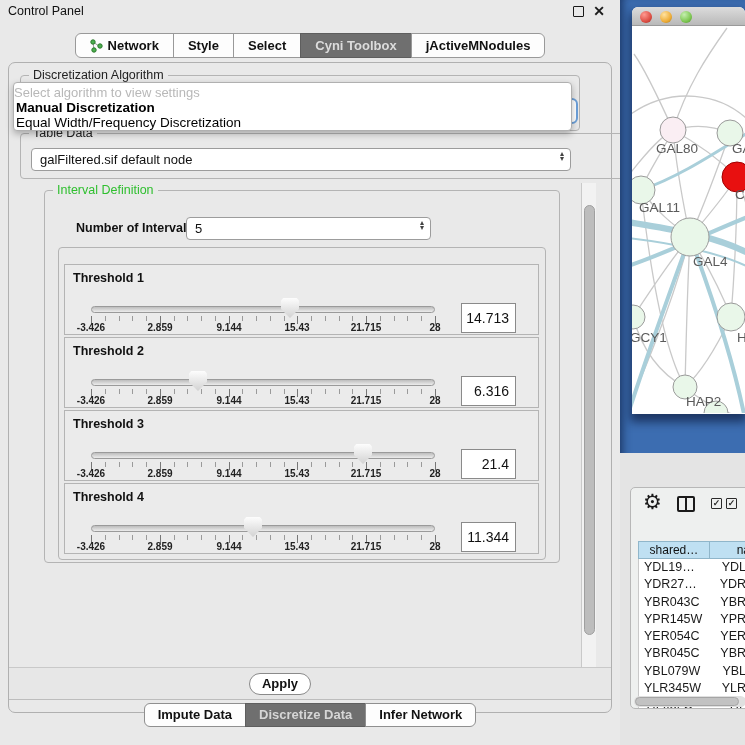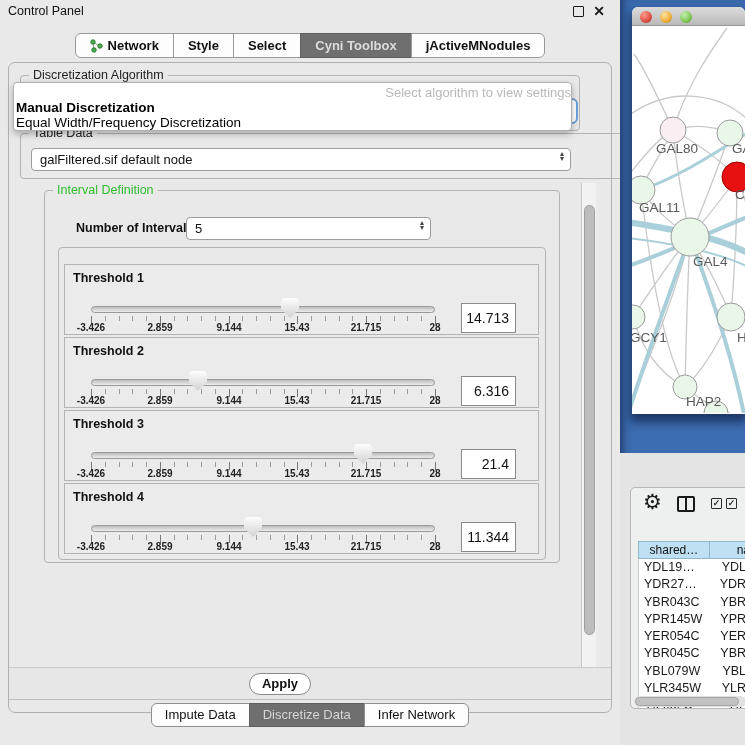--- a/index.html
+++ b/index.html
@@ -28,21 +28,21 @@
   .gt-dark { color:#222; } .gt-green { color:#2ebf2e; } .gt-blue { color:#2a2ad4; }
 
   
   .algo-group { left:20px; top:75px; width:560px; height:56px; }
   .algo-combo { position:absolute; left:24px; top:98px; width:554px; height:26px; background:#fff;
                 border:2px solid #6b9fd8; border-radius:6px; z-index:5; }
 
   
   .popup { position:absolute; left:13px; top:82px; width:559px; height:49px; background:#fff;
            border:1px solid #b0b0b0; border-radius:4px; box-shadow:0 3px 7px rgba(0,0,0,.28); z-index:50; padding-top:2px; }
-  .popup .prompt { text-align:right; color:#b8b8b8; font-size:13px; height:15px; }
+  .popup .prompt { text-align:left; color:#b8b8b8; font-size:13px; height:15px; }
   .popup .item { font-size:13.5px; color:#000; padding-left:2px; height:15px; line-height:15px; }
   .popup .item.bold { font-weight:bold; }
 
   
   .td-group { left:20px; top:133px; width:623px; height:46px; }
   .combo { background:#fff; border:1px solid #9c9c9c; border-radius:4px; font-size:13px; color:#111; }
   .combo .ctext { position:absolute; left:8px; top:3px; white-space:nowrap; }
   .spinner { position:absolute; right:6px; top:2px; font-size:8px; line-height:5px; color:#444; text-align:center; }
   .td-combo { position:absolute; left:10px; top:14px; width:540px; height:23px; }
 
@@ -80,21 +80,21 @@
   .attr-list .lsb { position:absolute; right:1px; top:1px; width:13px; height:83px; background:#f1f1f1; }
   .attr-list .lsb .thumb { position:absolute; left:1px; top:2px; width:10px; height:44px; background:#b9b9b9; border-radius:6px; }
 
   .apply-strip { position:absolute; left:9px; top:667px; width:602px; height:33px; background:#e7e7e7;
                  border-top:1px solid #c9c9c9; border-bottom:1px solid #bdbdbd; }
   .apply-btn { position:absolute; left:240px; top:5px; width:62px; height:22px; background:#ffffff; border:1px solid #8a8a8a;
                border-radius:11px; font-size:13px; font-weight:600; color:#111; text-align:center; line-height:20px; }
 
   .bottom-tabs { position:absolute; left:0; top:703px; width:620px; display:flex; justify-content:center; z-index:10; }
   .btab { height:24px; line-height:22px; padding:0 13px; background:#fdfdfd; border:1px solid #8f8f8f; margin-left:-1px;
-          font-size:13px; font-weight:normal; color:#111; }
+          font-size:13px; font-weight:bold; color:#111; }
   .btab:first-child { border-radius:6px 0 0 6px; margin-left:0; }
   .btab:last-child { border-radius:0 6px 6px 0; }
   .btab.sel { background:#6f6f6f; color:#d6d6d6; border-color:#5e5e5e; }
 
   
   .right-strip { position:absolute; left:620px; top:0; width:125px; height:745px; background:#e4e4e4; overflow:hidden; }
   .desktop { position:absolute; left:0; top:0; width:125px; height:573px; background:#3c6db1;
              box-shadow:inset 8px 0 10px -6px rgba(10,25,60,.7); border-bottom:2px solid #2d5390; }
   .net-window { position:absolute; left:12px; top:7px; width:113px; height:407px; border-radius:6px 6px 0 0;
                 box-shadow:0 6px 10px 2px rgba(8,18,48,.6); overflow:hidden; background:#fff; }

